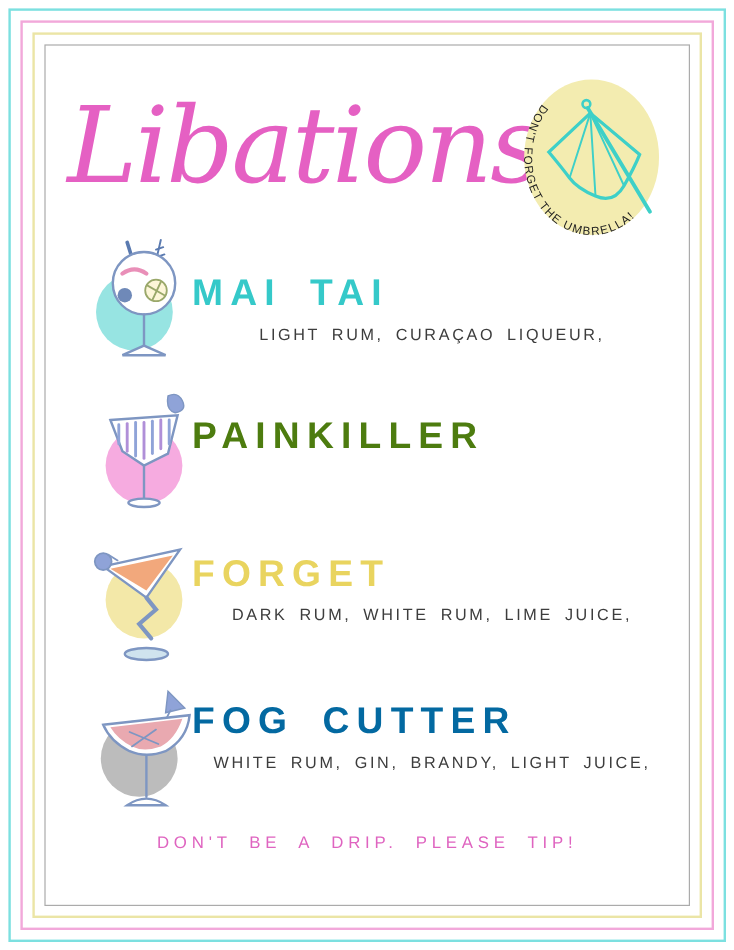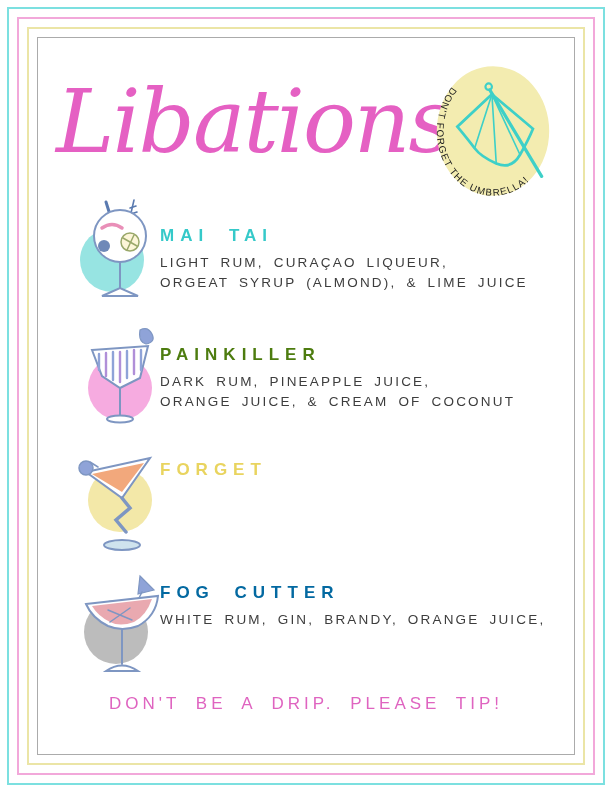--- a/index.html
+++ b/index.html
@@ -14,30 +14,30 @@
   .frame.f4{inset:37px;border-width:1px;}
   .title{
     position:absolute;left:56px;top:74px;width:350px;
     font-family:"DejaVu Serif",serif;font-style:italic;font-weight:normal;
     font-size:88px;line-height:1.1;letter-spacing:-2px;white-space:nowrap;
   }
   .badge{position:absolute;left:428px;top:64px;width:130px;height:134px;}
   .item-icon{position:absolute;}
   .item-text{position:absolute;left:160px;width:400px;}
   .item-name{
-    font-weight:bold;font-size:17px;letter-spacing:6px;word-spacing:9px;
+    font-weight:bold;font-size:31px;letter-spacing:6px;word-spacing:9px;
     white-space:nowrap;
   }
   .item-desc{
     margin-top:7px;font-size:13.5px;line-height:20px;letter-spacing:2.2px;
-    word-spacing:4px;color:#3d3d3d;white-space:nowrap;
+    word-spacing:4px;color:#3d3d3d;white-space:nowrap;text-align:center;
   }
   .footer{
     position:absolute;left:40px;right:40px;top:694px;text-align:center;
-    font-size:17px;letter-spacing:4px;word-spacing:7px;white-space:nowrap;
+    font-size:14px;letter-spacing:4px;word-spacing:7px;white-space:nowrap;
   }
   svg{display:block;}
 </style>
 </head>
 <body>
 
 <div class="frame f1" style="border-color: rgb(124, 224, 224);"></div>
 <div class="frame f2" style="border-color: rgb(242, 168, 218);"></div>
 <div class="frame f3" style="border-color: rgb(235, 229, 166);"></div>
 <div class="frame f4" style="border-color: rgb(171, 171, 171);"></div>
@@ -87,21 +87,20 @@
       </g>
       <line x1="42" y1="66" x2="42" y2="94" stroke-width="2"></line>
       <path d="M24,100 L42,92 L60,100 Z" fill="#ffffff" stroke-width="2"></path>
     </g>
   </svg>
 </div>
 <div class="item-text" style="top:226px;">
   <div class="item-name" style="color: rgb(53, 201, 201);">MAI TAI</div>
   <div class="item-desc">
     <div>LIGHT RUM, CURAÇAO LIQUEUR,</div>
-    <div>ORGEAT SYRUP (ALMOND), &amp; LIME JUICE</div>
   </div>
 </div>
 
 <div class="item-icon" style="left:82px;top:326px;">
   <svg viewBox="0 0 78 104" width="78" height="104">
     <circle cx="38" cy="62" r="32" fill="#f6abe0"></circle>
     <g fill="none" stroke-linecap="round" stroke="#7e96c2">
       <path d="M58,4 Q66,0 70,8 Q74,16 64,18 Q56,16 58,4 Z" fill="#8fa3d8" stroke-width="1.2"></path>
       <path d="M10,24 L66,20 L58,52 L38,62 L20,50 Z" fill="#ffffff" stroke-width="2"></path>
       <g stroke-width="2.4">
@@ -113,42 +112,39 @@
         <line x1="52" y1="24" x2="52" y2="48" stroke="#b08fd8"></line>
         <line x1="59" y1="24" x2="59" y2="44" stroke="#8fa3d8"></line>
       </g>
       <line x1="38" y1="62" x2="38" y2="90" stroke-width="2"></line>
       <ellipse cx="38" cy="93" rx="13" ry="3.5" fill="#ffffff" stroke-width="2"></ellipse>
     </g>
   </svg>
 </div>
 <div class="item-text" style="top:345px;">
   <div class="item-name" style="color: #4d7c0f;">PAINKILLER</div>
-  <div class="item-desc">
-    <div>DARK RUM, PINEAPPLE JUICE,</div>
-    <div>ORANGE JUICE, &amp; CREAM OF COCONUT</div>
-  </div>
 </div>
 
 <div class="item-icon" style="left:74px;top:446px;">
   <svg viewBox="0 0 92 110" width="92" height="110">
     <circle cx="46" cy="54" r="32" fill="#f3e8a8"></circle>
     <g fill="none" stroke-linecap="round" stroke="#7e96c2">
       <path d="M12,26 L76,12 L48,52 Z" fill="#ffffff" stroke-width="2"></path>
       <path d="M18,28 L70,17 L48,46 Z" stroke="none" fill="#f2a87c"></path>
       <circle cx="12" cy="22" r="7" fill="#8fa3d8" stroke-width="1.5"></circle>
       <line x1="16" y1="16" x2="24" y2="21" stroke-width="1.5"></line>
       <polyline points="48,52 56,62 42,74 52,86" stroke-width="3.5"></polyline>
       <ellipse cx="48" cy="99" rx="18" ry="5" fill="#cfe3ee" stroke-width="2"></ellipse>
     </g>
   </svg>
 </div>
 <div class="item-text" style="top:460px;">
   <div class="item-name" style="color: rgb(233, 212, 95);">FORGET</div>
   <div class="item-desc">
+    <div>DARK RUM, WHITE RUM, LIME JUICE,</div>
   </div>
 </div>
 
 <div class="item-icon" style="left:80px;top:570px;">
   <svg viewBox="0 0 86 110" width="86" height="110">
     <circle cx="36" cy="62" r="32" fill="#bcbcbc"></circle>
     <g fill="none" stroke-linecap="round" stroke="#7e96c2">
       <path d="M60,6 L74,20 L58,24 Z" fill="#8fa3d8" stroke-width="1.2"></path>
       <line x1="62" y1="22" x2="56" y2="34" stroke-width="1.5"></line>
       <path d="M6,34 L78,26 Q76,46 58,56 Q42,62 28,56 Q12,48 6,34 Z" fill="#ffffff" stroke-width="2"></path>
@@ -156,17 +152,17 @@
       <line x1="28" y1="40" x2="52" y2="50" stroke-width="1.5"></line>
       <line x1="50" y1="38" x2="30" y2="52" stroke-width="1.5"></line>
       <line x1="42" y1="60" x2="42" y2="94" stroke-width="2"></line>
       <path d="M26,101 Q42,90 58,101 Z" fill="#ffffff" stroke-width="2"></path>
     </g>
   </svg>
 </div>
 <div class="item-text" style="top:583px;">
   <div class="item-name" style="color: #0369a1;">FOG CUTTER</div>
   <div class="item-desc">
-    <div>WHITE RUM, GIN, BRANDY, ORANGE JUICE,</div>
+    <div>WHITE RUM, GIN, BRANDY, LIGHT JUICE,</div>
   </div>
 </div>
 
 <div class="footer" style="color: rgb(223, 100, 192);">DON'T BE A DRIP. PLEASE TIP!</div>
 
 </body></html>

